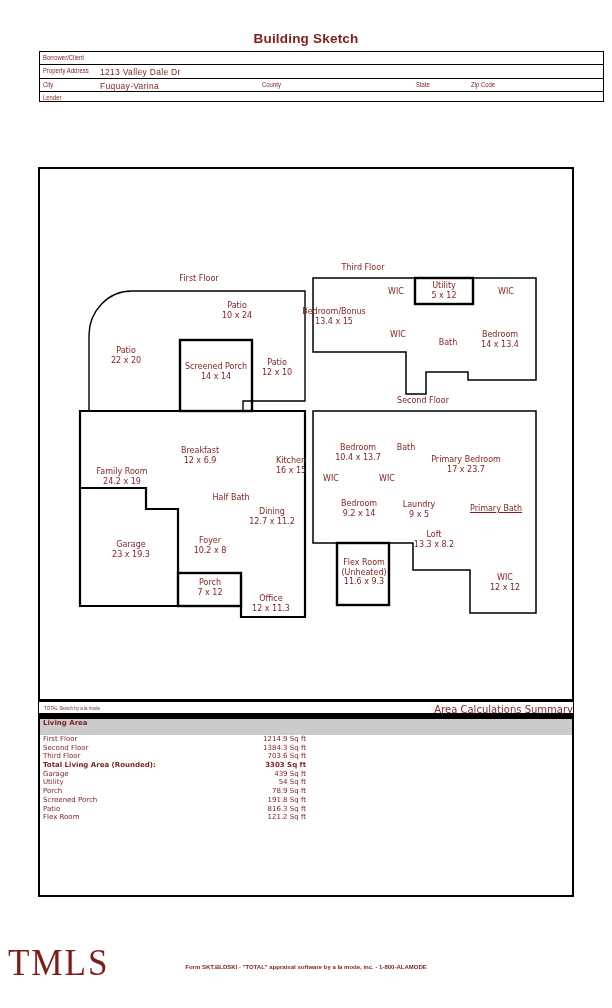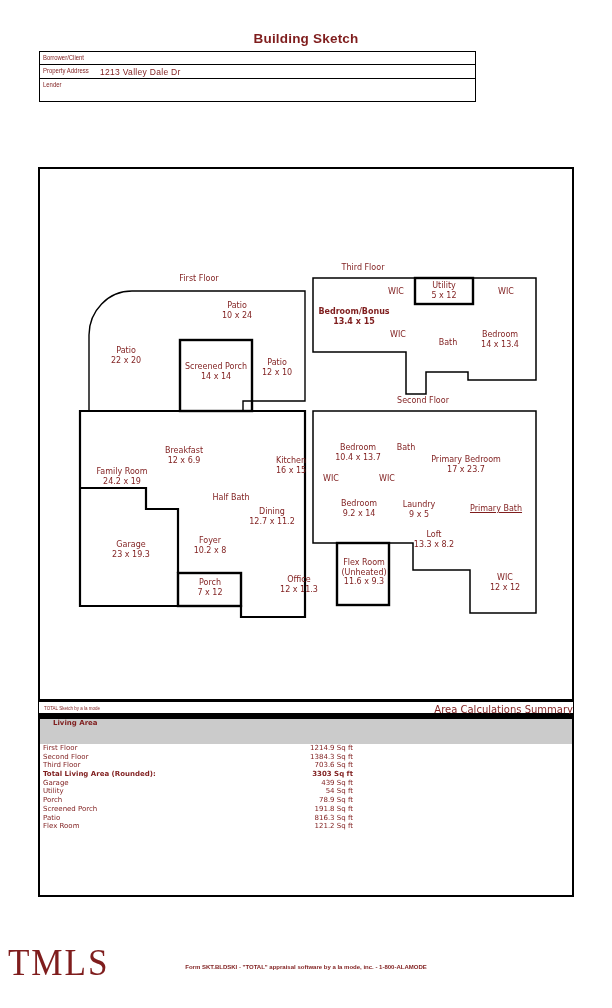--- a/index.html
+++ b/index.html
@@ -3,43 +3,43 @@
 <meta charset="utf-8">
 <style>
   html,body{margin:0;padding:0;background:#fff;}
   .page{position:relative;width:612px;height:1008px;background:#fff;color:#7f1d1d;
         font-family:"Liberation Sans",sans-serif;overflow:hidden;}
   .abs{position:absolute;}
   
   .title{left:0;top:31px;width:612px;text-align:center;font-size:13.5px;font-weight:bold;
          font-family:"Liberation Sans",sans-serif;letter-spacing:.2px;}
   
-  .hdr{left:39px;top:51px;width:437px;height:51px;border:1.2px solid #000;box-sizing:border-box;
+  .hdr{left:39px;top:51px;width:565px;height:51px;border:1.2px solid #000;box-sizing:border-box;
        display:flex;flex-direction:column;}
   .hdr-row{position:relative;border-bottom:1px solid #000;flex:0 0 auto;}
   .hdr-row:last-child{border-bottom:none;flex:1 1 auto;}
   .hlab{position:absolute;left:3px;top:2px;font-size:7px;transform:scaleX(.85);transform-origin:left top;white-space:nowrap;}
   .hval{position:absolute;top:2px;font-size:8.5px;letter-spacing:.3px;white-space:nowrap;}
   
   .sketchbox{left:38px;top:167px;width:536px;height:534px;border:2.5px solid #000;box-sizing:border-box;}
   svg.plan{left:0;top:0;pointer-events:none;}
   .fp-label{position:absolute;transform:translateX(-50%);text-align:center;white-space:nowrap;
             font-family:"DejaVu Sans",sans-serif;font-size:8px;line-height:9.5px;}
   
   .sumstrip{left:38px;top:701px;width:536px;height:13px;border:1px solid #000;box-sizing:border-box;background:#fff;}
   .sumstrip .small{position:absolute;left:5px;top:3px;font-size:5px;transform:scaleX(.9);transform-origin:left top;white-space:nowrap;}
   .sumstrip .bigt{position:absolute;left:0;top:2px;width:100%;text-align:right;font-size:10px;font-weight:normal;
                   font-family:"DejaVu Sans",sans-serif;}
   .sumbody{left:38px;top:714px;width:536px;height:183px;box-sizing:border-box;
            border:2.5px solid #000;border-top:5px solid #000;background:#fff;
            font-family:"DejaVu Sans",sans-serif;}
-  .band{height:25px;line-height:9.5px;background:#cbcbcb;font-size:7px;font-weight:bold;padding-left:13px;}
+  .band{height:16px;line-height:9.5px;background:#cbcbcb;font-size:7px;font-weight:bold;padding-left:3px;}
   .arow{position:relative;height:8.7px;line-height:8.7px;font-size:7px;}
   .arow .rlabel{position:absolute;left:3px;top:0;white-space:nowrap;}
-  .arow .rvalue{position:absolute;left:0;top:0;width:266px;text-align:right;white-space:nowrap;margin-left:47px;}
+  .arow .rvalue{position:absolute;left:0;top:0;width:266px;text-align:right;white-space:nowrap;}
   .arow.bold{font-weight:bold;}
   
   .logo{left:8px;top:941px;font-family:"Liberation Serif",serif;font-size:37px;font-weight:normal;
         letter-spacing:2px;transform:scaleX(.95);transform-origin:left top;}
   .foot{left:0;top:964px;width:612px;text-align:center;font-size:6px;font-weight:bold;
         font-family:"Liberation Sans",sans-serif;}
 </style>
 </head>
 <body>
 
@@ -49,20 +49,27 @@
 
   <div class="abs hdr">
     <div class="hdr-row" style="height:11.5px">
       <span class="hlab">Borrower/Client</span>
       <span class="hval" style="left:60px"></span>
     </div>
     <div class="hdr-row" style="height:13px">
       <span class="hlab">Property Address</span>
       <span class="hval" style="left:60px">1213 Valley Dale Dr</span>
     </div>
+    <div class="hdr-row" style="height:12.5px">
+      <span class="hlab">City</span>
+      <span class="hval" style="left:60px">Fuquay-Varina</span>
+      <span class="hlab" style="left:222px">County</span>
+      <span class="hlab" style="left:376px">State</span>
+      <span class="hlab" style="left:431px">Zip Code</span>
+    </div>
     <div class="hdr-row">
       <span class="hlab">Lender</span>
       <span class="hval" style="left:60px"></span>
     </div>
   </div>
 
   <div class="abs sketchbox"></div>
 
   <svg class="abs plan" width="612" height="1008" viewBox="0 0 612 1008" fill="none" stroke="#000">
 
@@ -100,21 +107,21 @@
         <div>14 x 14</div>
       </div>
       <div class="fp-label" style="left: 277px; top: 358px;">
         <div>Patio</div>
         <div>12 x 10</div>
       </div>
       <div class="fp-label" style="left: 122px; top: 443px; margin-top: 24px;">
         <div>Family Room</div>
         <div>24.2 x 19</div>
       </div>
-      <div class="fp-label" style="left: 184px; top: 446px;">
+      <div class="fp-label" style="left: 200px; top: 446px;">
         <div>Breakfast</div>
         <div>12 x 6.9</div>
       </div>
       <div class="fp-label" style="left: 259px; top: 456px; margin-left: 32px;">
         <div>Kitchen</div>
         <div>16 x 15</div>
       </div>
       <div class="fp-label" style="left: 231px; top: 493px;">
         <div>Half Bath</div>
       </div>
@@ -127,38 +134,38 @@
         <div>23 x 19.3</div>
       </div>
       <div class="fp-label" style="left: 210px; top: 536px;">
         <div>Foyer</div>
         <div>10.2 x 8</div>
       </div>
       <div class="fp-label" style="left: 210px; top: 578px;">
         <div>Porch</div>
         <div>7 x 12</div>
       </div>
-      <div class="fp-label" style="left: 271px; top: 575px; margin-left: 28px;">
+      <div class="fp-label" style="left: 271px; top: 594px;">
         <div>Office</div>
         <div>12 x 11.3</div>
       </div>
       <div class="fp-label" style="left: 363px; top: 263px;">
         <div>Third Floor</div>
       </div>
       <div class="fp-label" style="left: 396px; top: 287px;">
         <div>WIC</div>
       </div>
       <div class="fp-label" style="left: 444px; top: 281px;">
         <div>Utility</div>
         <div>5 x 12</div>
       </div>
       <div class="fp-label" style="left: 506px; top: 287px;">
         <div>WIC</div>
       </div>
-      <div class="fp-label" style="left: 354px; top: 307px; font-weight: bold;">
+      <div class="fp-label" style="left: 334px; top: 307px;">
         <div>Bedroom/Bonus</div>
         <div>13.4 x 15</div>
       </div>
       <div class="fp-label" style="left: 398px; top: 330px;">
         <div>WIC</div>
       </div>
       <div class="fp-label" style="left: 448px; top: 338px;">
         <div>Bath</div>
       </div>
       <div class="fp-label" style="left: 500px; top: 330px;">

